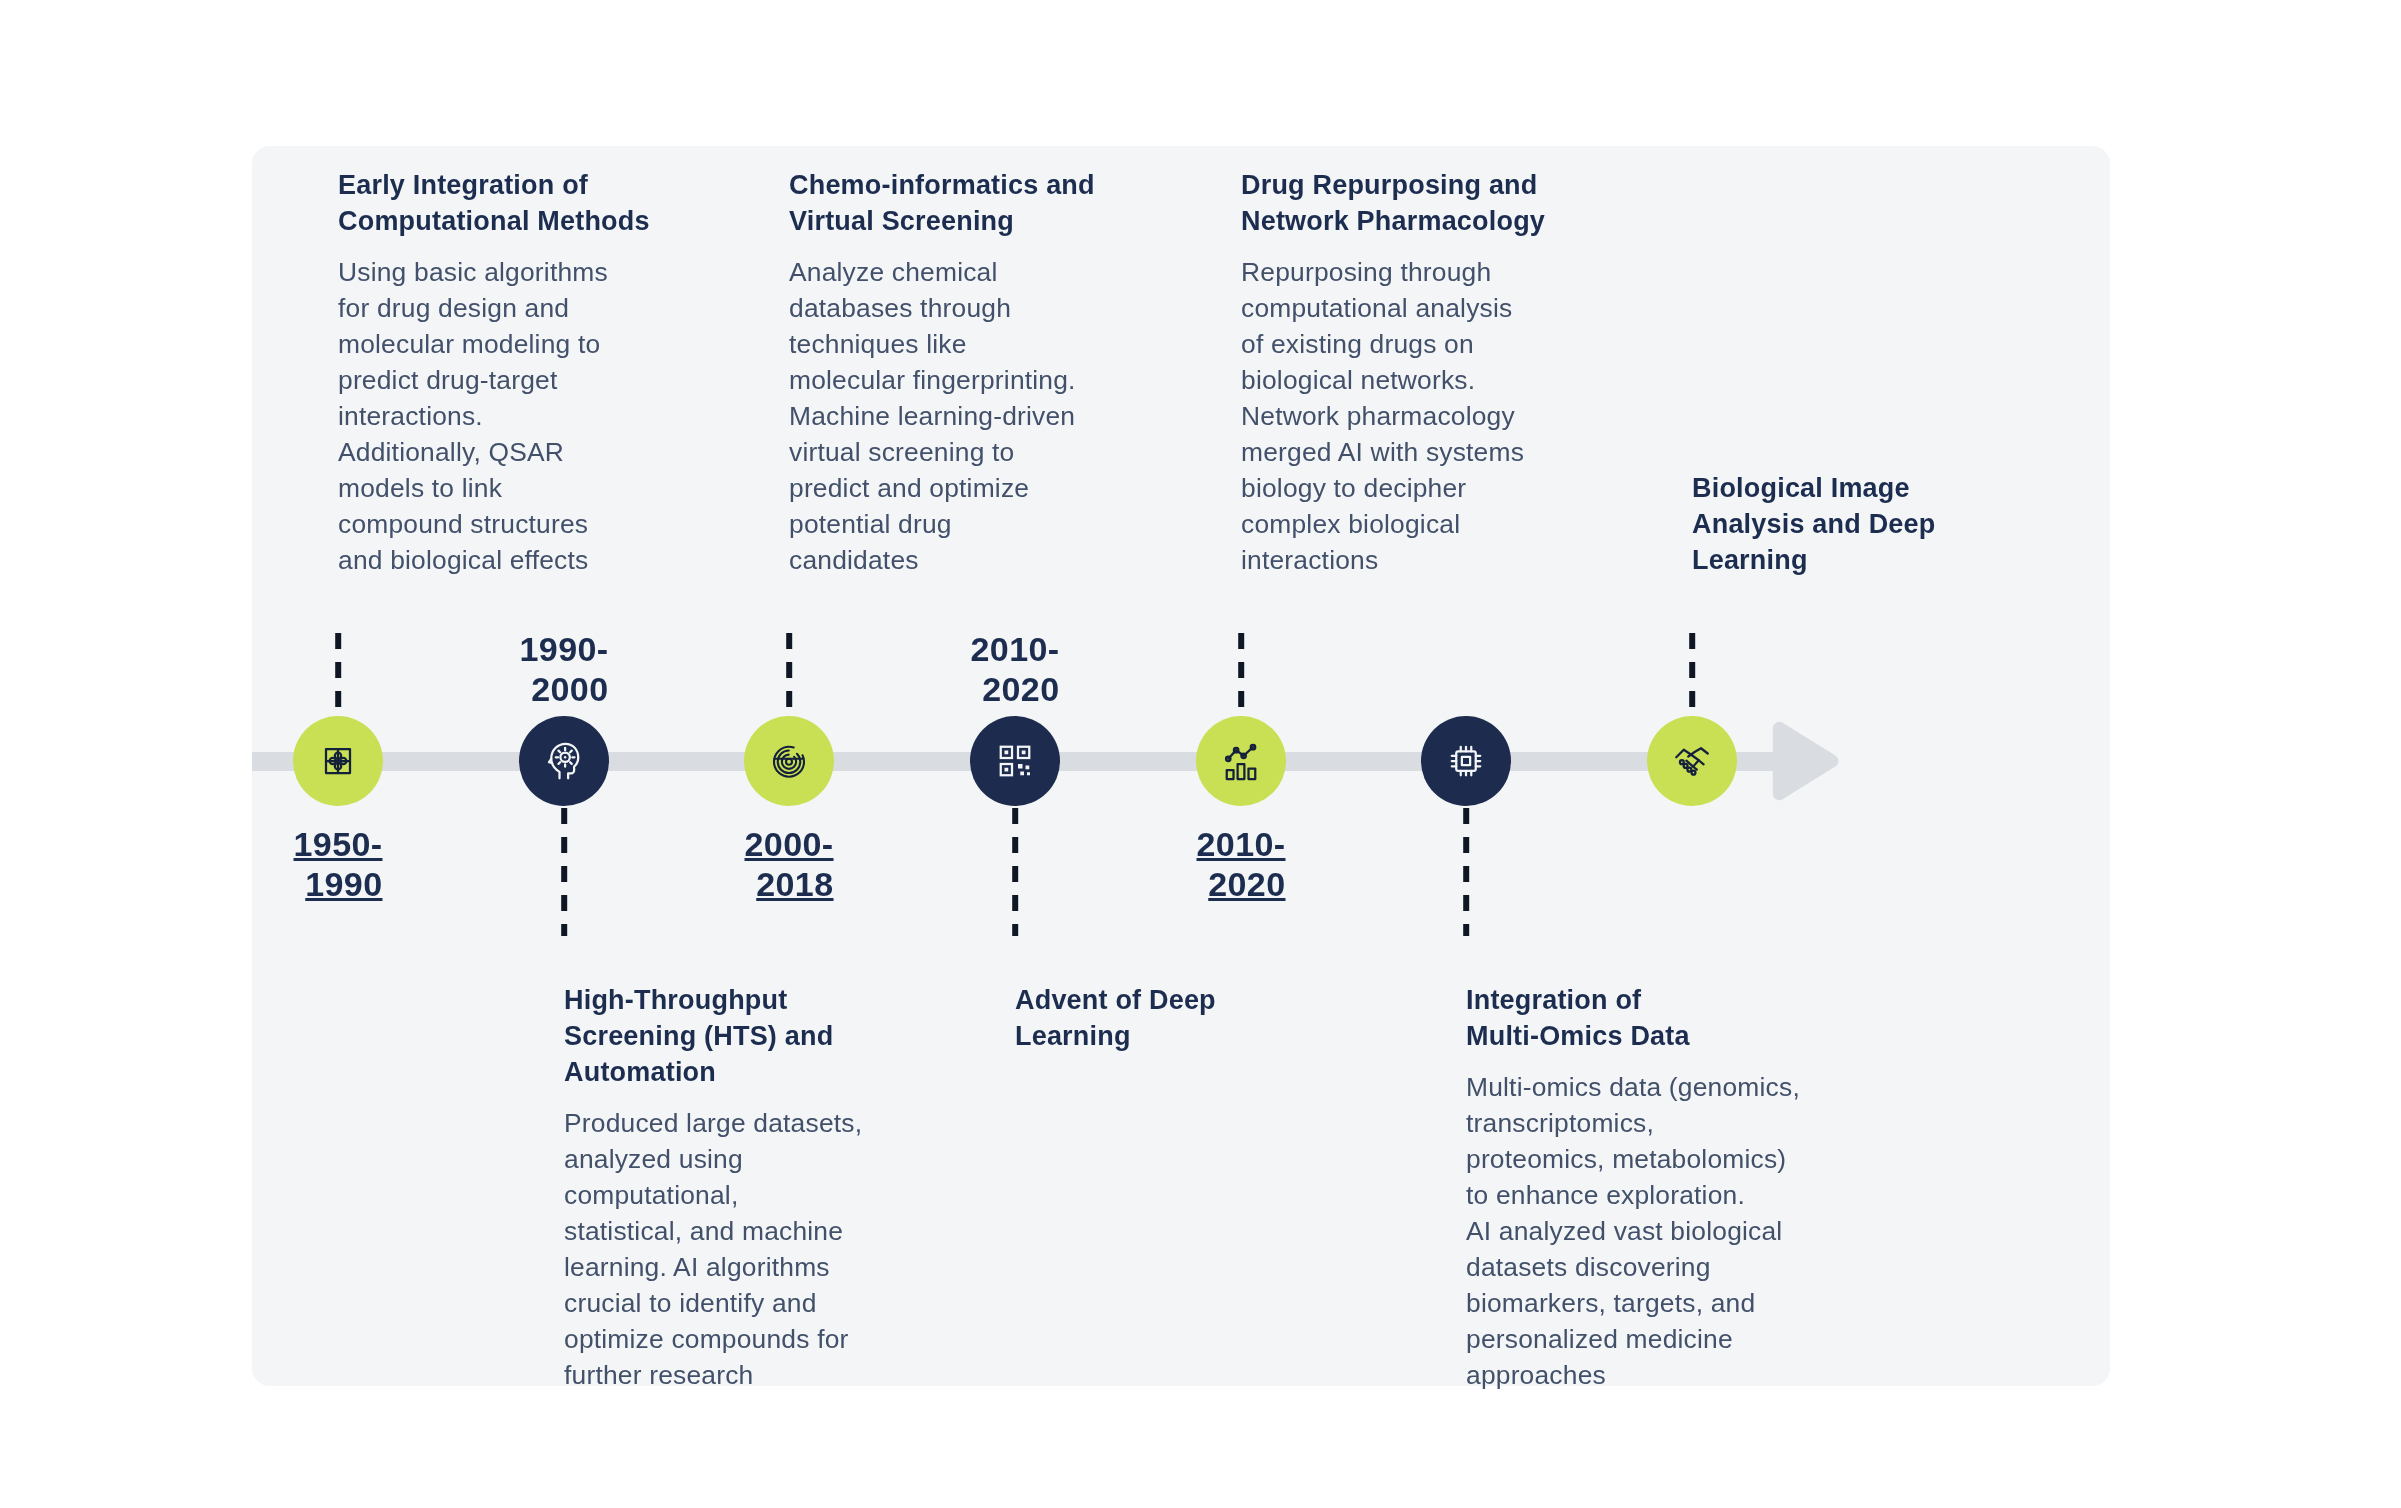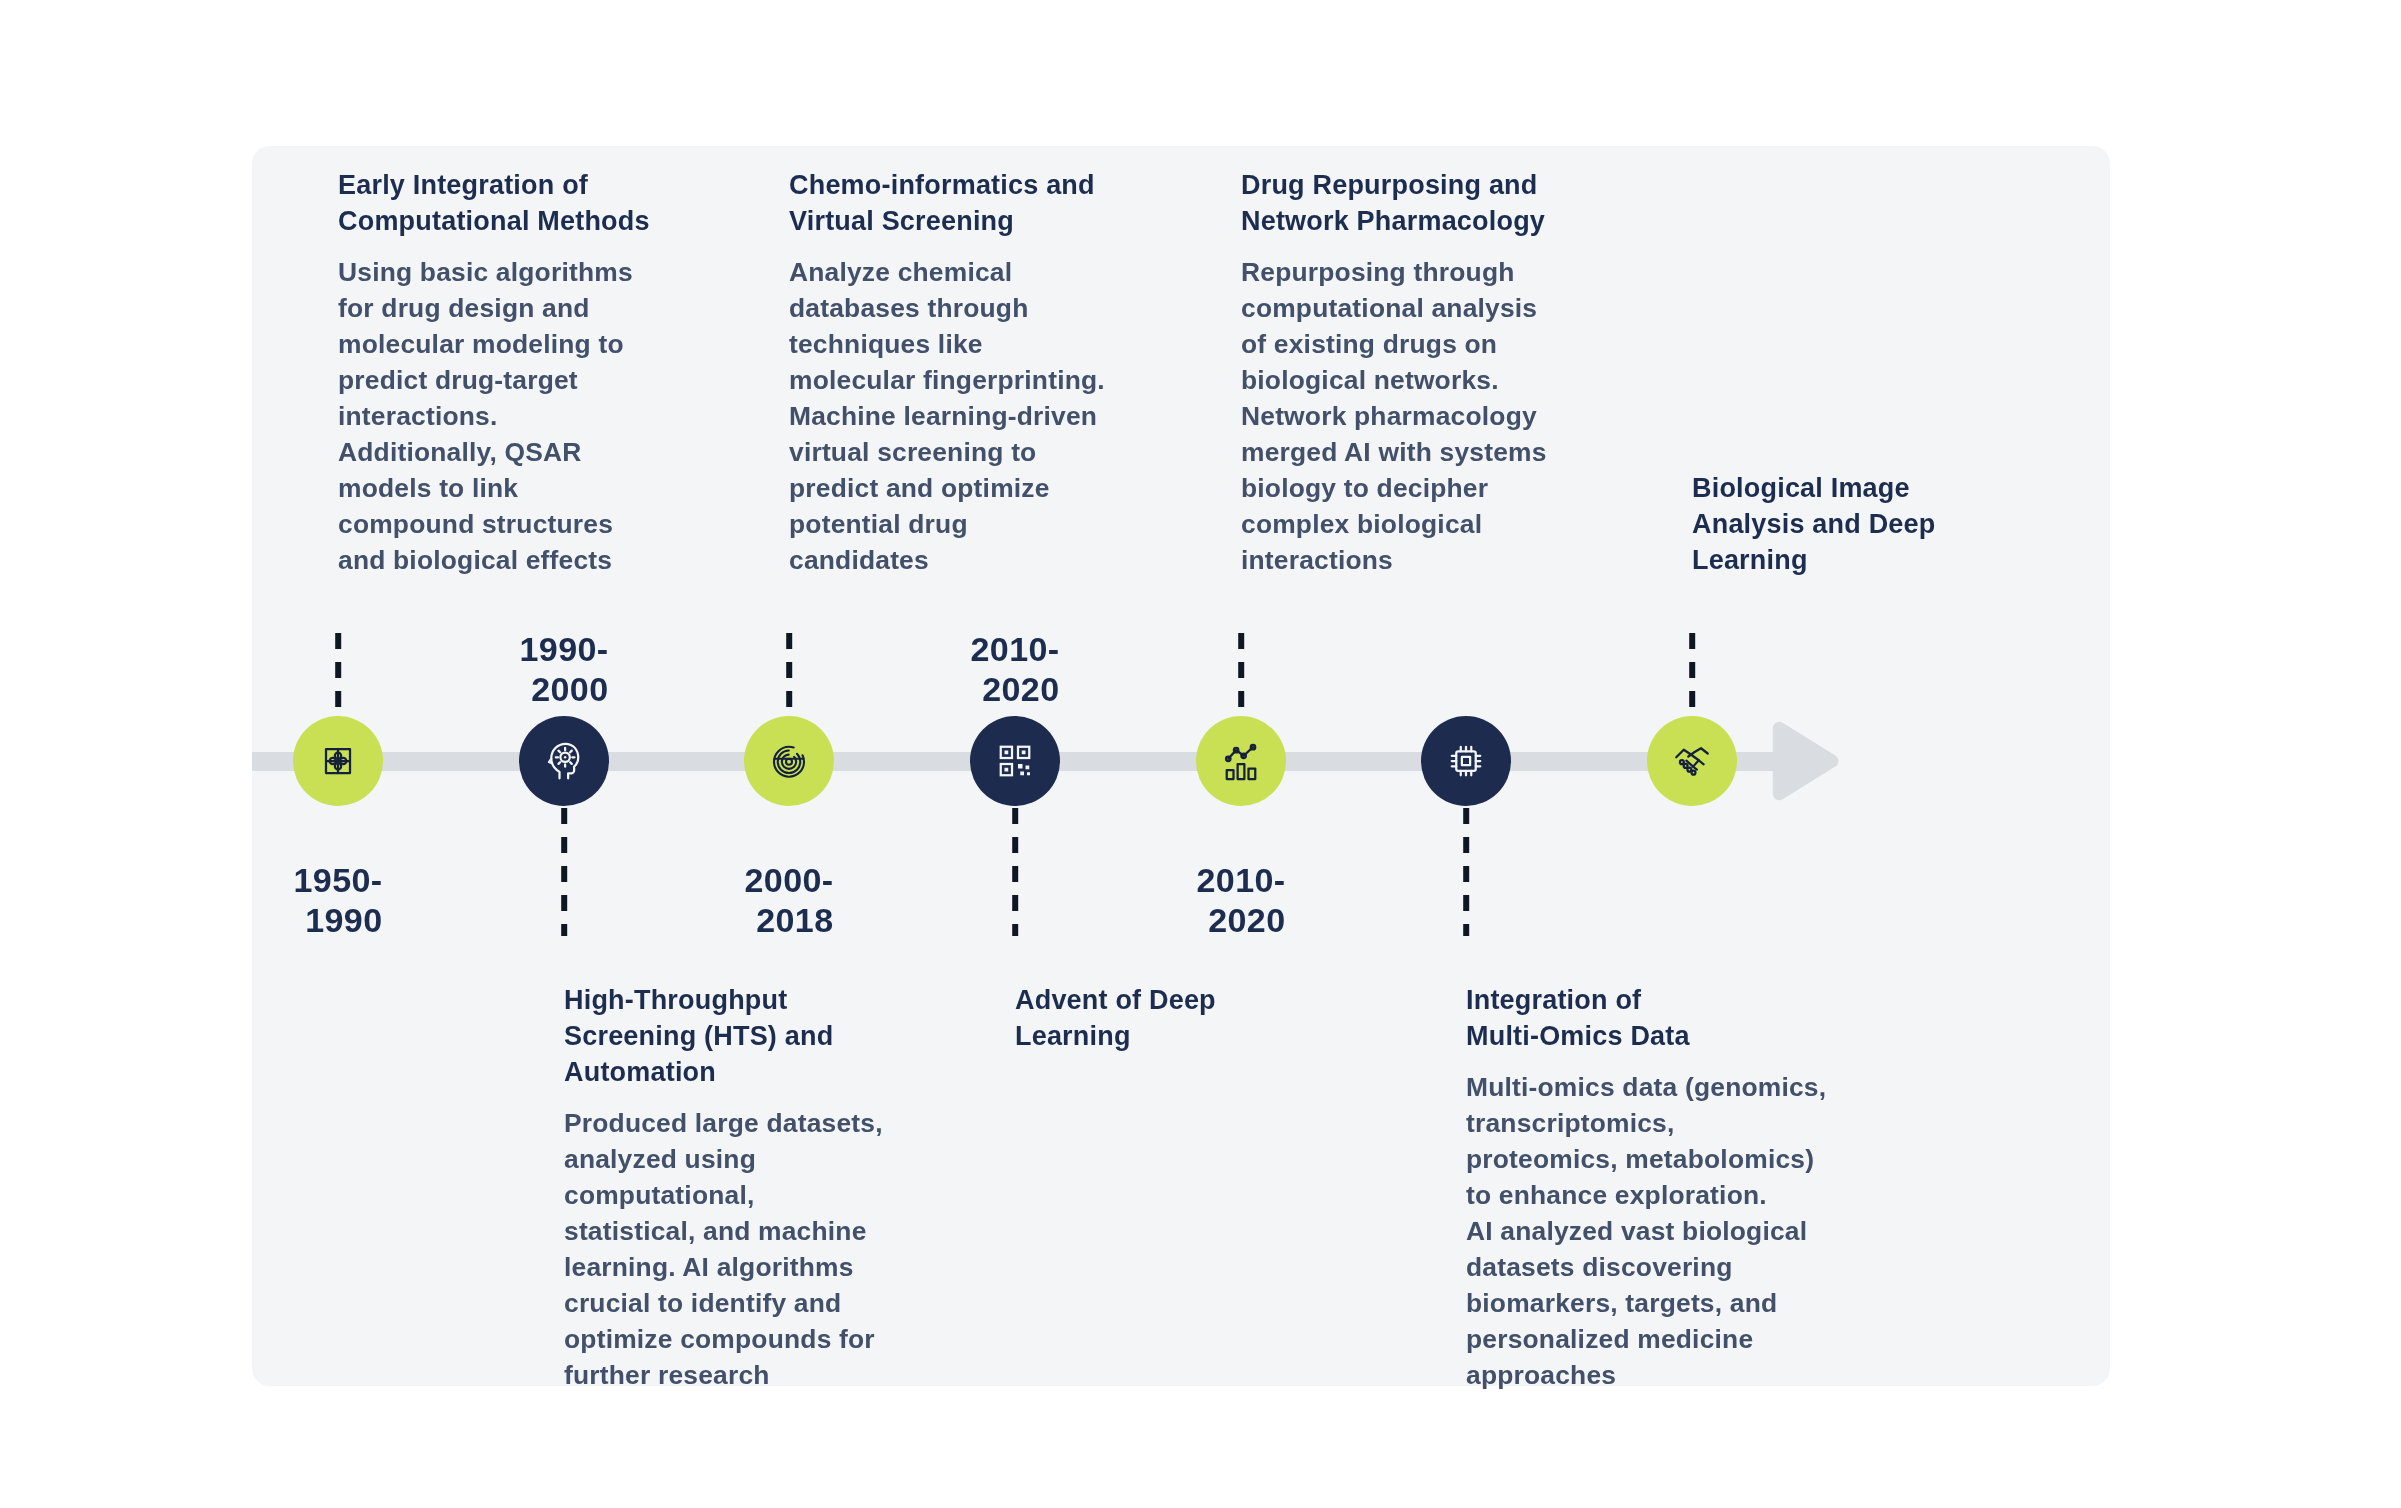--- a/index.html
+++ b/index.html
@@ -28,26 +28,26 @@
     background-image:repeating-linear-gradient(to bottom,#0f1624 0 16px,transparent 16px 29px);
   }
   .connector.up{top:633px;height:83px;}
   .connector.down{top:808px;height:128px;}
   .date{
     position:absolute;transform:translateX(-50%);text-align:right;
     font-size:34px;line-height:40px;font-weight:700;color:#1c2d50;
     white-space:pre-line;letter-spacing:0.4px;z-index:2;
   }
   .date.above{top:629px;}
-  .date.below{top:860px;}
+  .date.below{top:824px;text-decoration:underline;}
   .tblock{position:absolute;white-space:pre-line;z-index:2;}
   .tblock.top{bottom:915px;}
   .tblock.bottom{top:967px;}
   .tb-title{font-size:27px;line-height:36px;font-weight:700;color:#1c2d50;letter-spacing:0.2px;}
-  .tb-body{font-size:26.4px;line-height:36px;font-weight:700;color:#42506a;letter-spacing:0.2px;}
+  .tb-body{font-size:26.4px;line-height:36px;font-weight:400;color:#42506a;letter-spacing:0.2px;}
   svg{display:block;}
 </style>
 </head>
 <body>
 
 <div class="canvas">
 
   <div class="card"></div>
 
   <div class="axis"></div>

